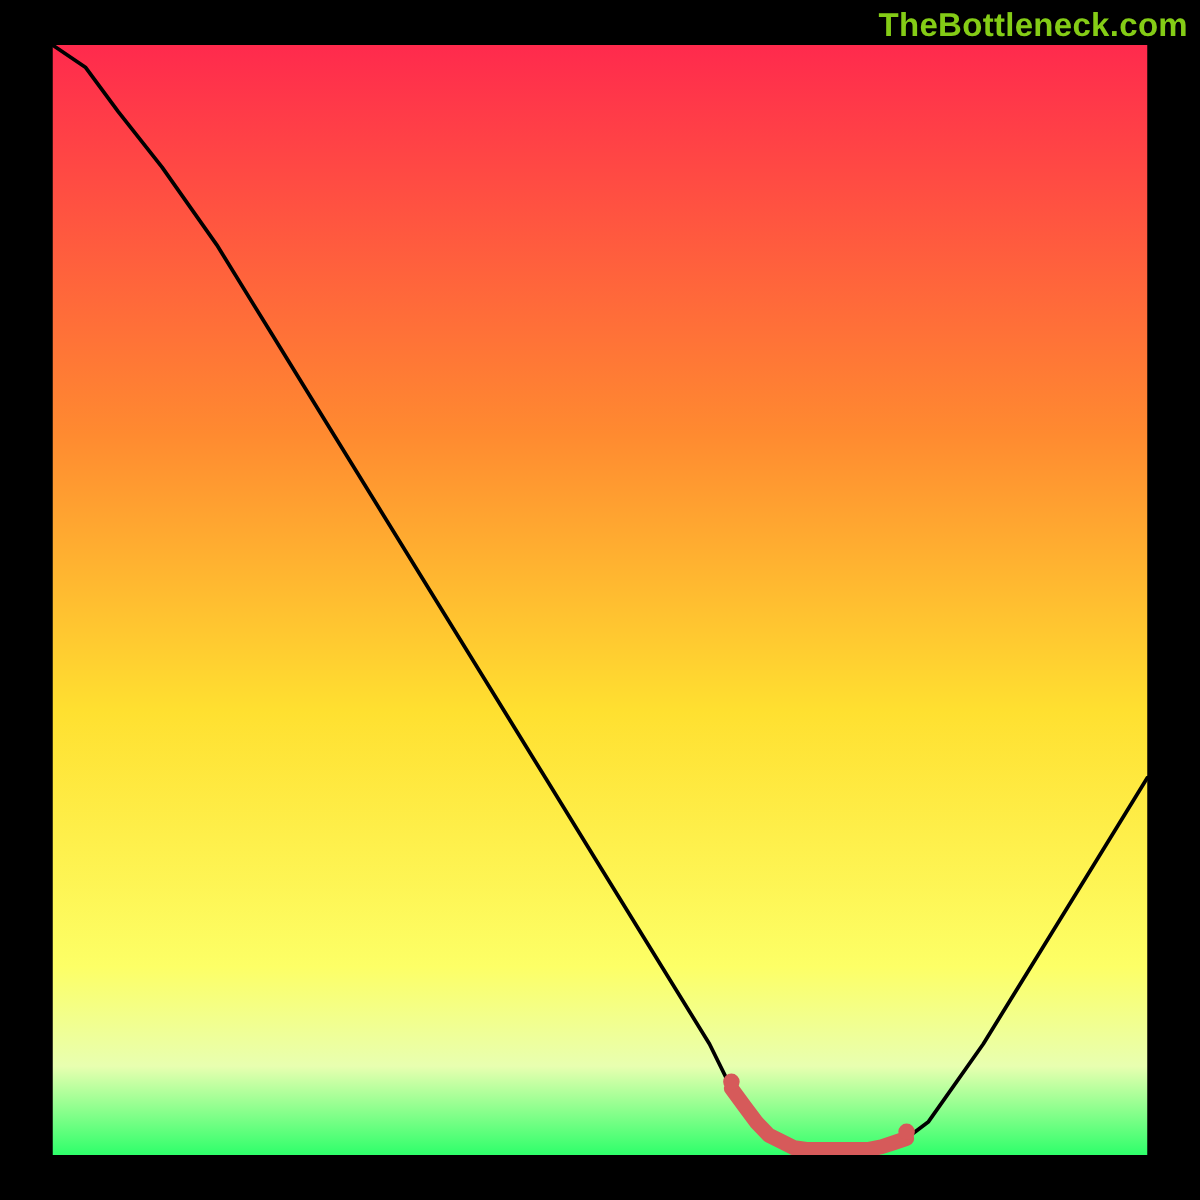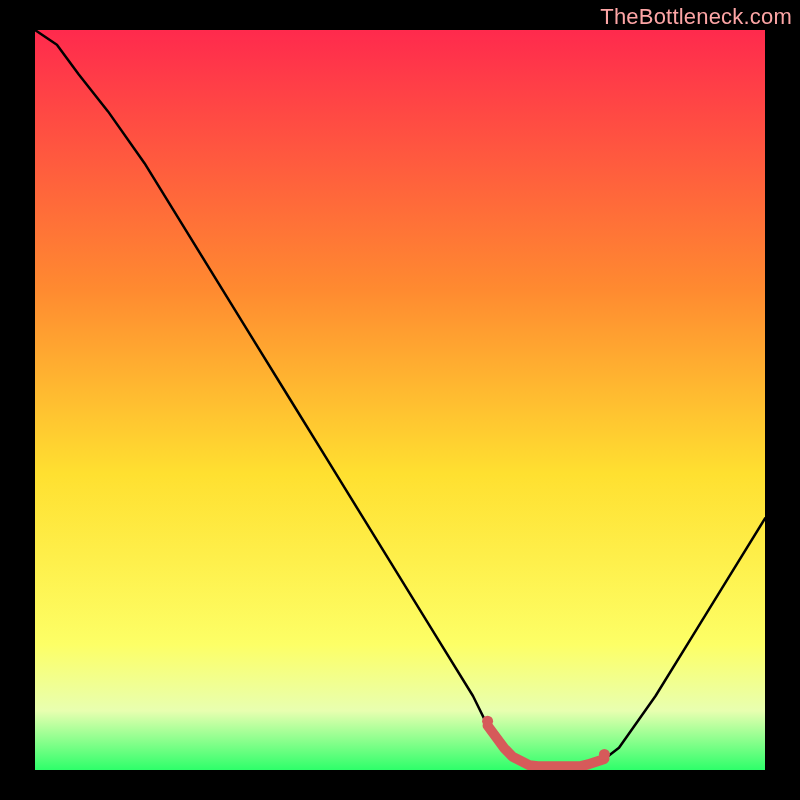--- a/index.html
+++ b/index.html
@@ -13,23 +13,23 @@
   .frame {
     position: relative;
     width: 800px;
     height: 800px;
     background: #000;
   }
   .watermark {
     position: absolute;
     top: 4px;
     right: 8px;
-    color: #fca5a5;
+    color: #84cc16;
     font-size: 22px;
-    font-weight: 400;
+    font-weight: 700;
     letter-spacing: 0.2px;
   }
   svg {
     display: block;
   }
 </style>
 </head>
 <body>
 
 <div class="frame">

